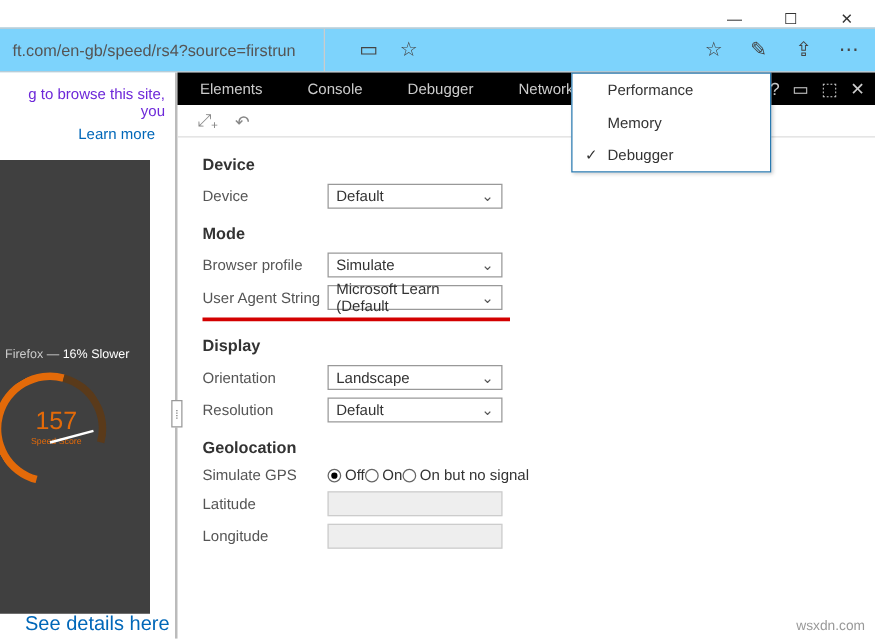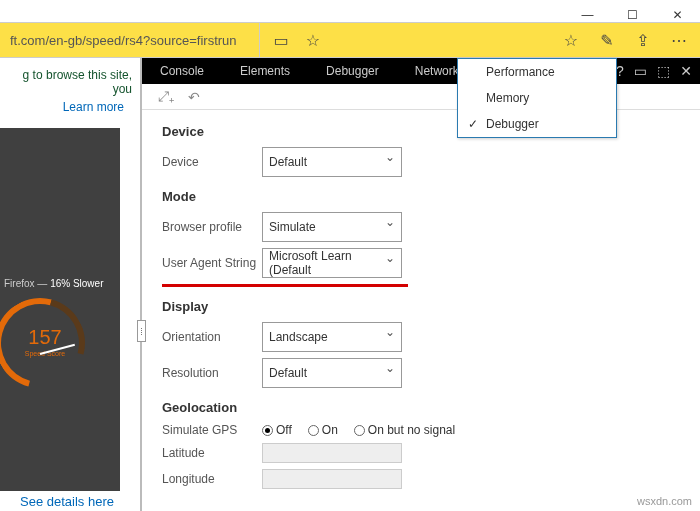--- a/index.html
+++ b/index.html
@@ -3,39 +3,39 @@
 <meta charset="utf-8">
 <style>
 * { box-sizing: border-box; margin: 0; padding: 0; font-family: "Segoe UI", Arial, sans-serif; }
 body { width: 700px; height: 511px; overflow: hidden; background: #fff; font-size: 12px; color: #333; position: relative; }
 
 
 .winctrl { position: absolute; top: 0; right: 0; height: 30px; display: flex; }
 .winctrl div { width: 45px; height: 30px; display: flex; align-items: center; justify-content: center; font-size: 12px; color: #333; }
 
 
-.toolbar { position: absolute; top: 22px; left: 0; right: 0; height: 36px; border-top: 1px solid #ccc; border-bottom: 1px solid #ccc; display: flex; align-items: center; background: #fde047; }
+.toolbar { position: absolute; top: 22px; left: 0; right: 0; height: 36px; border-top: 1px solid #ccc; border-bottom: 1px solid #ccc; display: flex; align-items: center; background: #7dd3fc; gap: 14px; }
 .addr { flex: 0 0 260px; padding: 0 10px; font-size: 13px; color: #555; display: flex; align-items: center; height: 100%; border-right: 1px solid #ccc; }
 .toolbar-icons { margin-left: auto; display: flex; align-items: center; gap: 18px; padding-right: 12px; height: 100%; }
 .ticon { width: 18px; height: 18px; display:flex;align-items:center;justify-content:center;color:#444;font-size:16px; }
 .addr-icons { display: flex; gap: 14px; padding: 0 12px; align-items: center; }
 
 
 .leftpane { position: absolute; top: 58px; left: 0; width: 140px; bottom: 0; background: #fff; overflow: hidden; }
-.msg { font-size: 12px; color: #14532d; padding: 10px 8px 4px 4px; text-align: right; }
+.msg { font-size: 12px; color: #6d28d9; padding: 10px 8px 4px 4px; text-align: right; }
 .learn { color: #0067b8; text-align: right; padding-right: 16px; font-size: 12px; }
 .darkbox { position: absolute; top: 70px; left: 0; right: 20px; bottom: 20px; background: #404040; color: #fff; }
 .slowtxt { position: absolute; top: 150px; left: 4px; font-size: 10px; color: #ccc; white-space: nowrap; }
 .slowtxt .pct { color: #fff; }
 .gauge { position: absolute; top: 170px; left: -10px; width: 110px; height: 110px; }
 .arc { position:absolute; left: 5px; width: 90px; height: 90px; border: 6px solid #e36a09; border-bottom-color: transparent; border-right-color: #5a3a1a; border-radius: 50%; transform: rotate(-30deg); }
 .score { position:absolute; top: 28px; left: 0; width:100%; text-align:center; font-size: 20px; color: #e36a09; }
 .scorelbl { position:absolute; top: 52px; left:0; width:100%; text-align:center; font-size: 7px; color: #e36a09; }
 .needle { position:absolute; top: 55px; left: 50px; width: 36px; height: 2px; background: #fff; transform-origin: left center; transform: rotate(-15deg); }
-.linkbottom { position:absolute; bottom: 2px; left: 20px; color: #0067b8; font-size: 13px; }
+.linkbottom { position:absolute; bottom: 2px; left: 20px; color: #0067b8; font-size: 16px; }
 
 
 .devtools { position: absolute; top: 58px; left: 140px; right: 0; bottom: 0; background: #fff; border-left: 2px solid #bbb; }
 .drag { position:absolute; left: -5px; top: 262px; width: 9px; height: 22px; background: #fff; border:1px solid #999; display:flex;flex-direction:column;align-items:center;justify-content:center;gap:1px;}
 .drag span{width:1px;height:1px;background:#777;}
 .tabbar { height: 26px; background: #000; display: flex; align-items: center; color: #ccc; font-size: 12px; }
 .tab { padding: 0 18px; height: 100%; display:flex;align-items:center; cursor:pointer; }
 .chev { padding: 0 10px; font-size: 10px; height:100%;display:flex;align-items:center; }
 .spacer { flex:1; }
 .rtool { display:flex; align-items:center; gap:10px; padding-right:8px; }
@@ -43,24 +43,24 @@
 .smiley { color: #ffce00; }
 
 .subbar { height: 26px; border-bottom: 1px solid #ddd; display:flex;align-items:center; gap: 14px; padding-left: 16px; color:#888; }
 .subbar .si { font-size: 14px; }
 
 .panel { position:absolute; top: 52px; left: 0; right: 0; bottom: 0; padding: 10px 20px; overflow:hidden; }
 h4 { font-size: 13px; font-weight: 600; color: #333; margin: 12px 0 8px; }
 h4:first-child { margin-top: 4px; }
 .row { display:flex; align-items:center; margin: 6px 0; }
 .lbl { width: 100px; font-size: 12px; color: #555; }
-.sel { width: 140px; height: 30px; border: 1px solid #999; padding: 2px 33px 2px 6px; font-size: 12px; background: #fff; position:relative; display:flex;align-items:center;}
+.sel { width: 140px; height: 20px; border: 1px solid #999; padding: 2px 33px 2px 6px; font-size: 12px; background: #fff; position:relative; display:flex;align-items:center;}
 .sel::after { content:"⌄"; position:absolute; right:6px; top:2px; font-size:12px; color:#555;}
 .underline { height: 3px; background: #d30000; width: 246px; margin-left: 0; margin-top: 0px; margin-bottom: 6px; }
-.radios { display:flex; gap: 16px; align-items:center; }
+.radios { display:flex; gap: 0; align-items:center; }
 .radio { display:flex; align-items:center; gap:3px; font-size:12px;}
 .rdot { width:11px;height:11px;border:1px solid #666;border-radius:50%;display:inline-flex;align-items:center;justify-content:center;}
 .rdot.on::after{content:"";width:5px;height:5px;background:#000;border-radius:50%;}
 .txtin { width: 140px; height: 20px; background: #eee; border: 1px solid #ccc; }
 
 .menu { position:absolute; top: 0px; left: 315px; width: 160px; background:#fff; border:1px solid #2a7ab0; box-shadow: 1px 1px 3px rgba(0,0,0,0.2); z-index: 50; }
 .mitem { padding: 6px 10px 6px 28px; font-size: 12px; position:relative; }
 .mitem.chk::before { content:"✓"; position:absolute; left: 10px; }
 
 .watermark { position:absolute; bottom: 4px; right: 8px; font-size: 11px; color: #999; }
@@ -106,22 +106,22 @@
 </div>
 
 <div class="devtools">
   <div class="drag">
       <span></span>
       <span></span>
       <span></span>
       <span></span>
     </div>
   <div class="tabbar">
+    <div class="tab">Elements</div>
     <div class="tab">Console</div>
-    <div class="tab">Elements</div>
     <div class="tab">Debugger</div>
     <div class="tab">Network</div>
     <div class="chev">▽</div>
     <div class="spacer"></div>
     <div class="rtool">
       <div class="ri">▯&gt;</div>
       <div class="ri smiley">☻</div>
       <div class="ri">?</div>
       <div class="ri">▭</div>
       <div class="ri">⬚</div>

